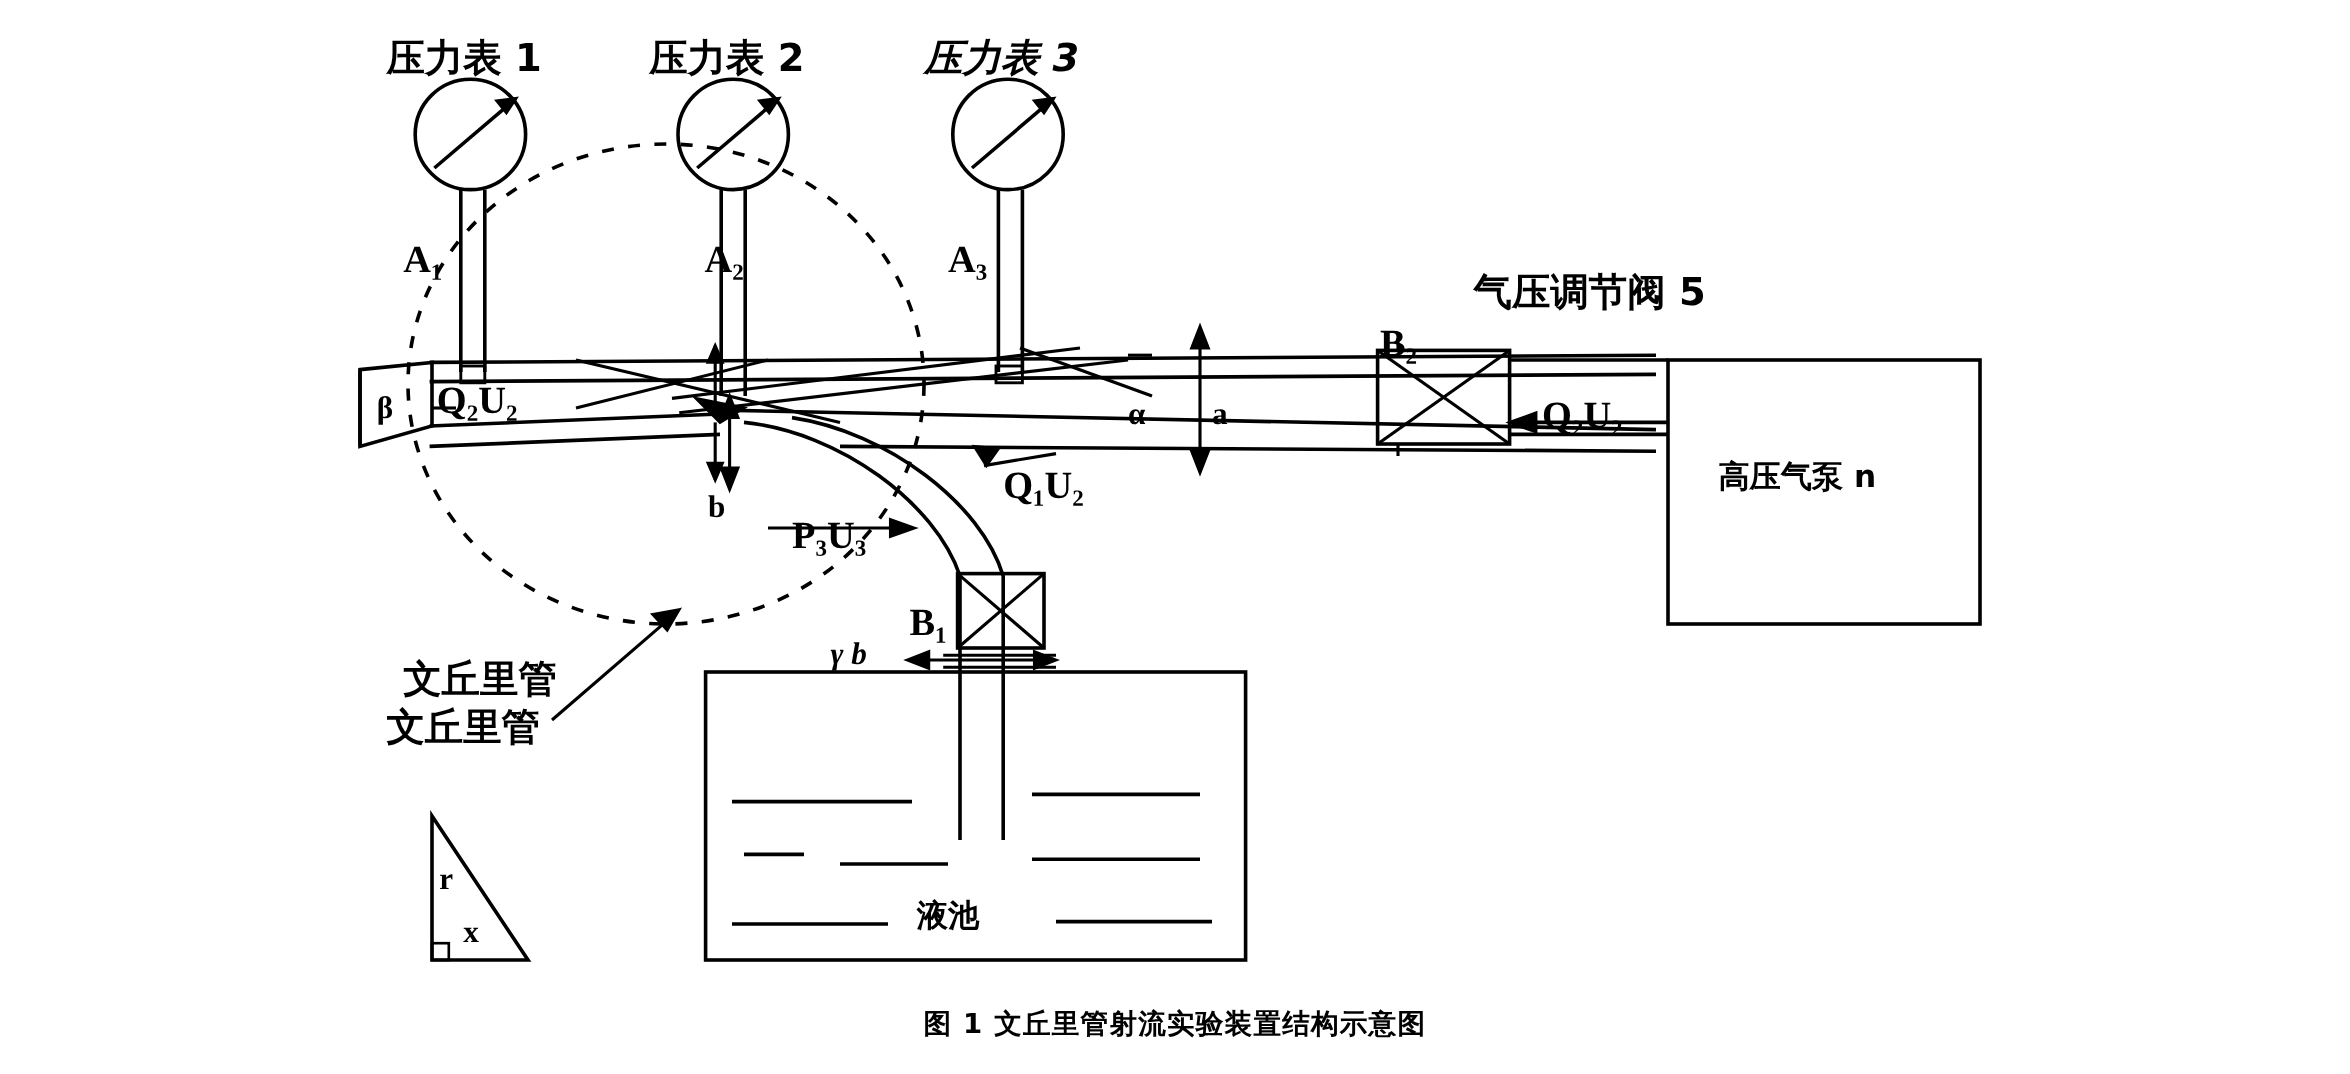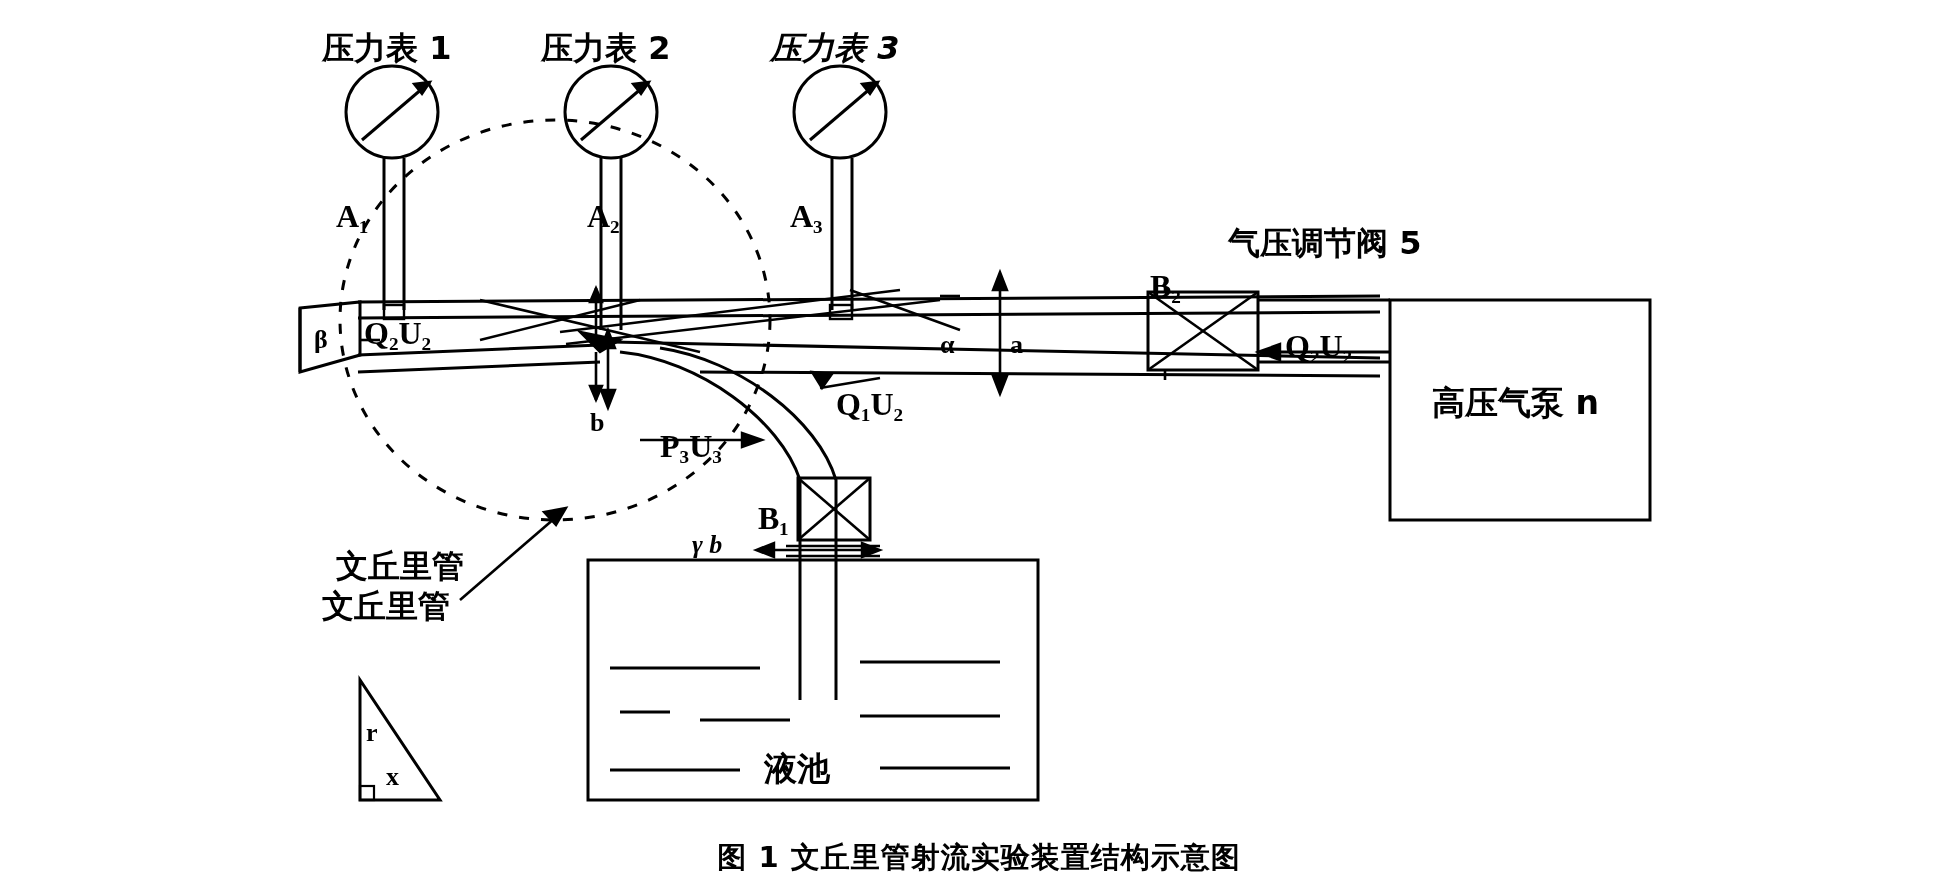--- a/index.html
+++ b/index.html
@@ -31,28 +31,28 @@
     position: absolute;
     white-space: nowrap;
     font-family: "Liberation Serif", "DejaVu Serif", serif;
     font-weight: bold;
     color: #000;
     line-height: 1.15;
   }
   .cn { font-family: "DejaVu Sans", "Liberation Sans", sans-serif; font-weight: bold; }
   .sz28 { font-size: 32px; }
   .sz26 { font-size: 26px; }
-  .sz30 { font-size: 33px; }
+  .sz30 { font-size: 26px; }
   .caption {
     position: absolute;
     left: 0;
     top: 838px;
     width: 1958px;
     text-align: center;
-    font-size: 29px;
+    font-size: 23px;
     font-weight: bold;
     font-family: "DejaVu Sans", "Liberation Sans", sans-serif;
     letter-spacing: 1px;
   }
 </style>
 </head>
 <body>
 
 <div id="figure-root">
 

